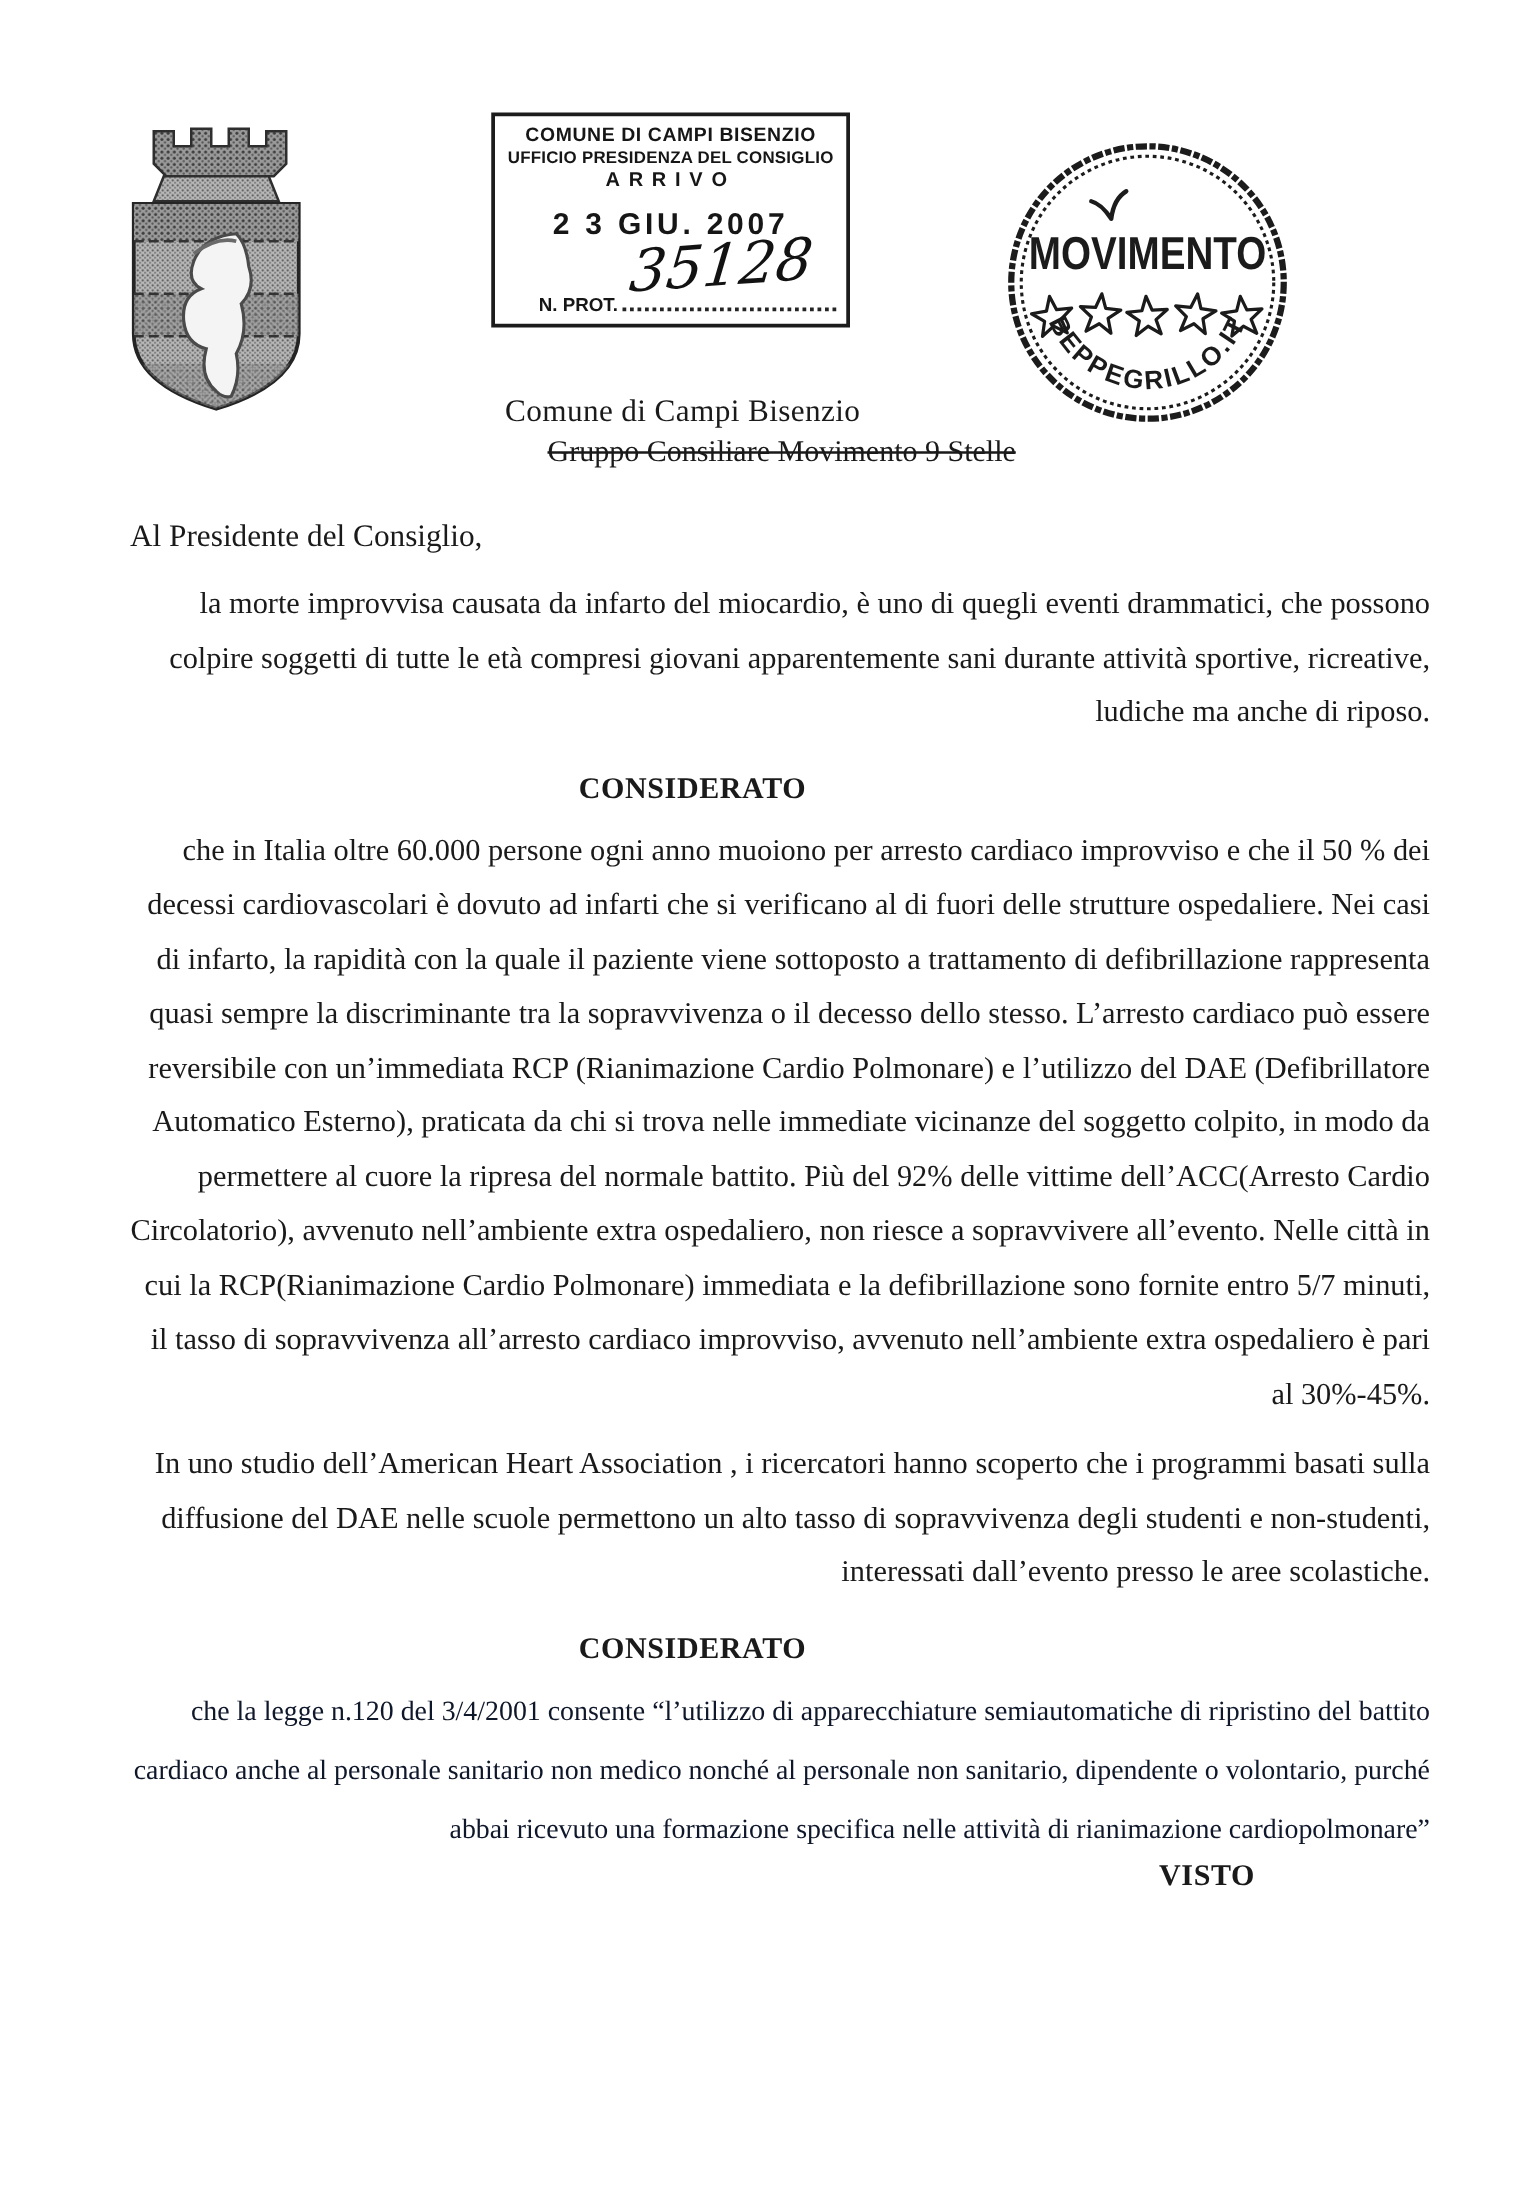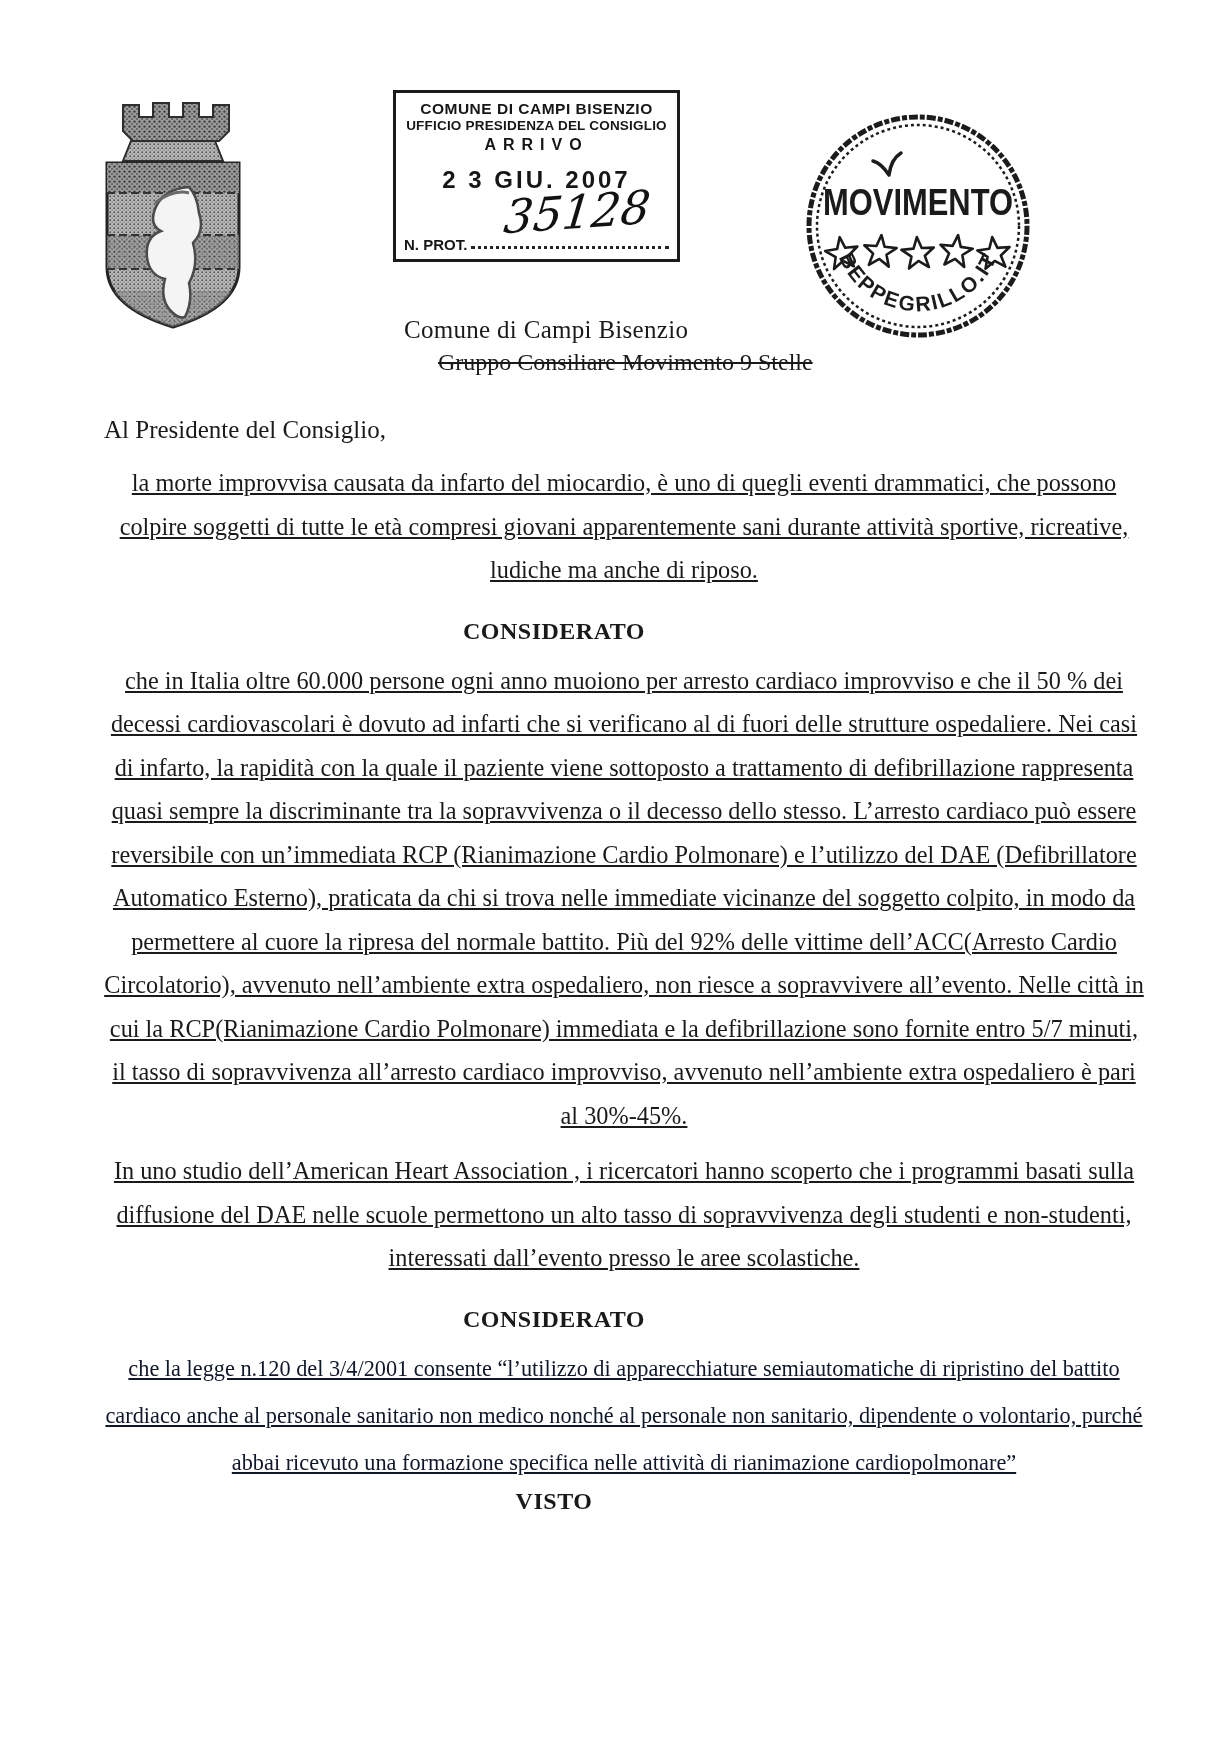--- a/index.html
+++ b/index.html
@@ -22,21 +22,21 @@
     color:#161616;
   }
   .stamp .s-line1{margin-top:7px;font-size:15.5px;font-weight:bold;letter-spacing:.5px;}
   .stamp .s-line2{font-size:13.5px;font-weight:bold;letter-spacing:.2px;}
   .stamp .s-arrivo{margin-top:3px;font-size:16px;font-weight:bold;letter-spacing:7px;}
   .stamp .s-date{margin-top:12px;font-size:24px;font-weight:bold;letter-spacing:3px;}
   .stamp .s-protrow{
     position:absolute;left:8px;right:8px;bottom:6px;
     display:flex;align-items:flex-end;
   }
-  .stamp .s-protlabel{font-size:15px;font-weight:bold;white-space:nowrap;}
+  .stamp .s-protlabel{font-size:15px;font-weight:bold;white-space:nowrap;margin-left:27px;}
   .stamp .s-dots{flex:1;border-bottom:3px dotted #242424;margin:0 0 4px 4px;height:1px;}
   .stamp .s-hand{
     position:absolute;left:108px;top:96px;
     font-family:"DejaVu Serif",serif;
     font-style:italic;font-size:46px;line-height:1;
     transform:rotate(-4deg) skewX(-10deg);
     color:#121212;
   }
   .m5s{position:absolute;left:803px;top:111px;width:230px;height:230px;}
   .letterhead-org{
@@ -56,29 +56,28 @@
   .sec-heading{
     margin-top:24px;
     font-size:24px;font-weight:bold;
     text-align:center;
     padding-right:140px;
     letter-spacing:.5px;
   }
   .para{
     margin-top:14px;
     font-size:24.3px;line-height:43.5px;
-    text-align:center;
-    text-decoration:underline;
+    text-align:right;
   }
   .para.cont{margin-top:12px;}
   .para.small{
     font-size:22.3px;line-height:47px;margin-top:12px;color:#0f172a;
   }
   .sec-heading.tight{margin-top:26px;}
-  .sec-heading.visto{margin-top:2px;}
+  .sec-heading.visto{margin-top:2px;text-align:right;}
 </style>
 </head>
 <body>
 
 <div class="page">
 
   <svg class="coa" viewBox="0 0 160 238" aria-hidden="true">
     <defs>
       <pattern id="halftone" width="4" height="4" patternUnits="userSpaceOnUse">
         <rect width="4" height="4" fill="#b9b9b9"></rect>

